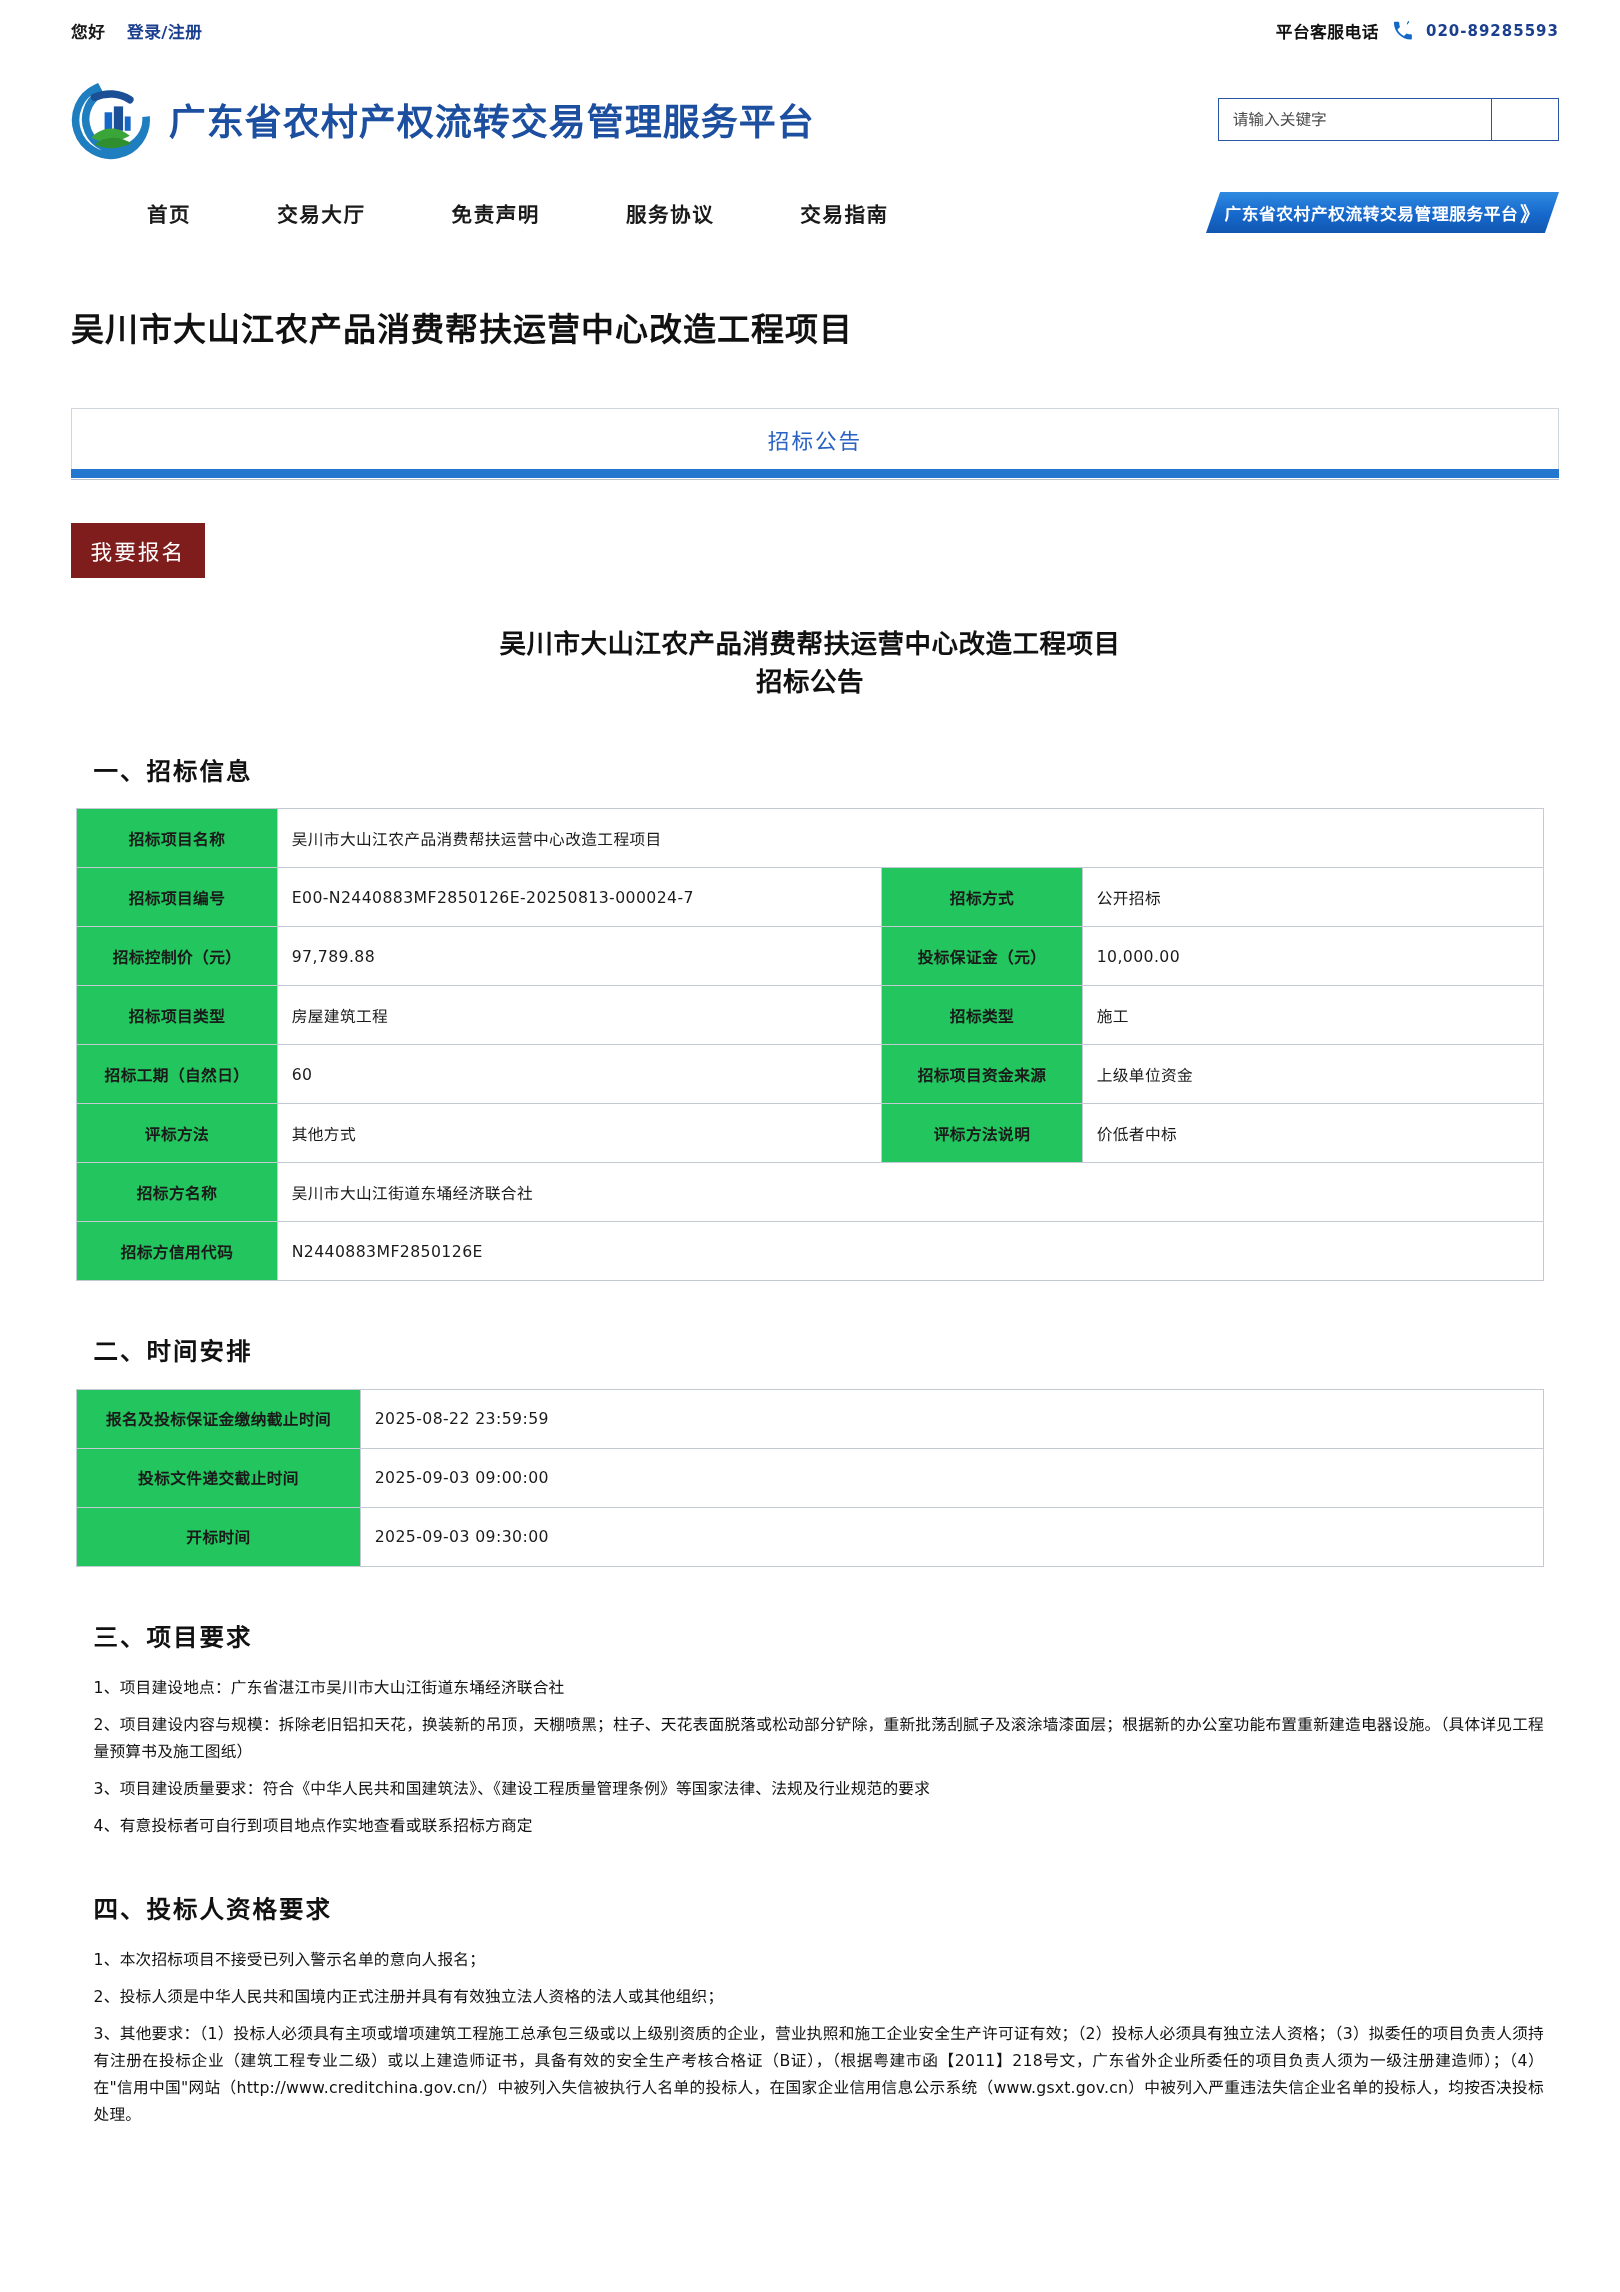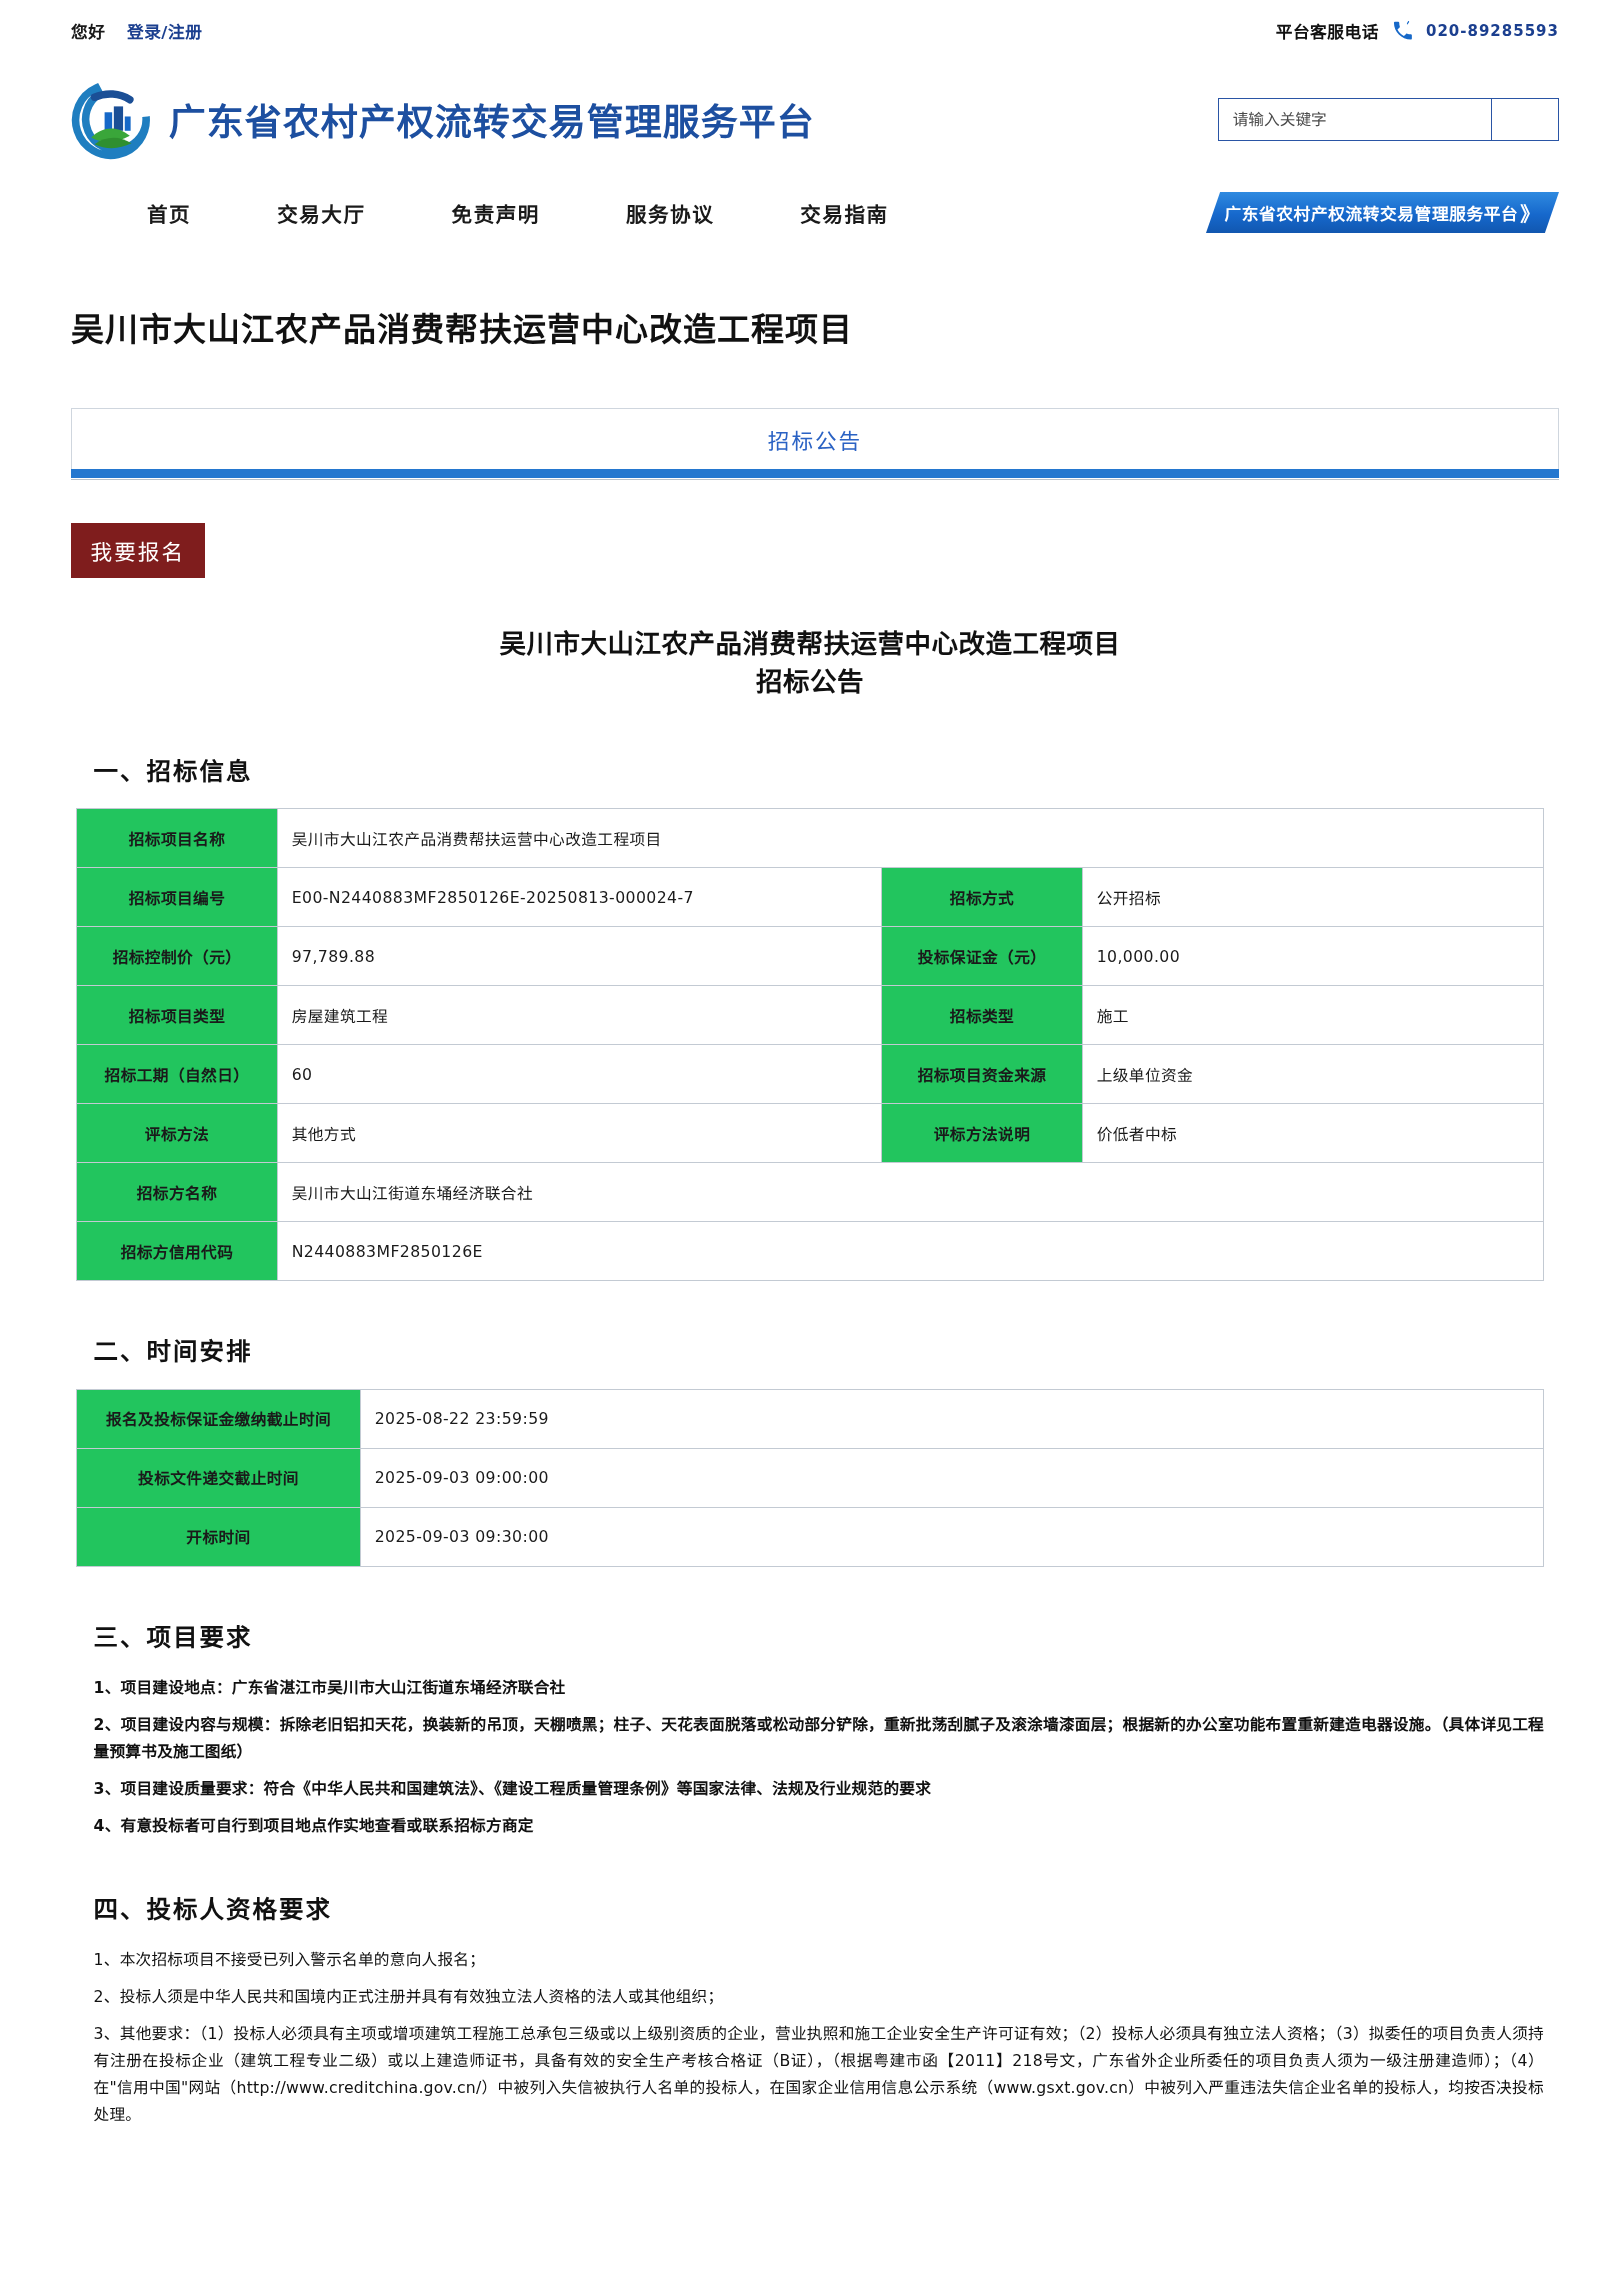--- a/index.html
+++ b/index.html
@@ -242,21 +242,21 @@
 
   
   .req {
     font-size: 15.7px;
     color: #111;
     line-height: 1.72;
     letter-spacing: 0.2px;
     margin: 0 0 9.8px 17.6px;
     text-align: justify;
   }
-  .req.bold-all { font-weight: 700; }
+  .req.bold-all { font-weight: 400; }
 </style>
 </head>
 <body>
 
 <div class="page">
 
   <div class="topbar">
     <div class="topbar-left">
       <span class="greeting">您好</span>
       <span class="login-link">登录/注册</span>

